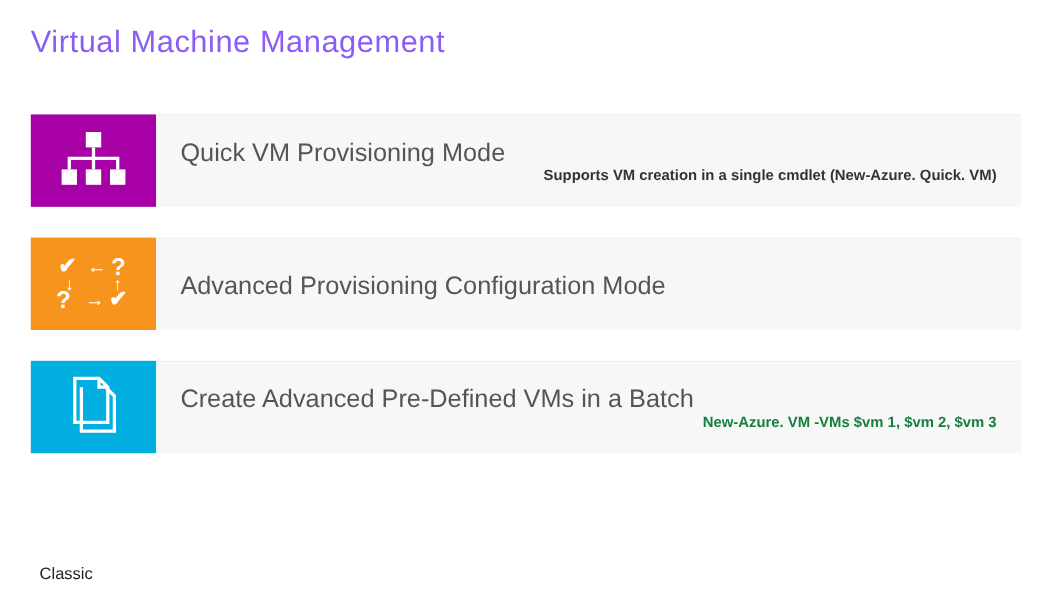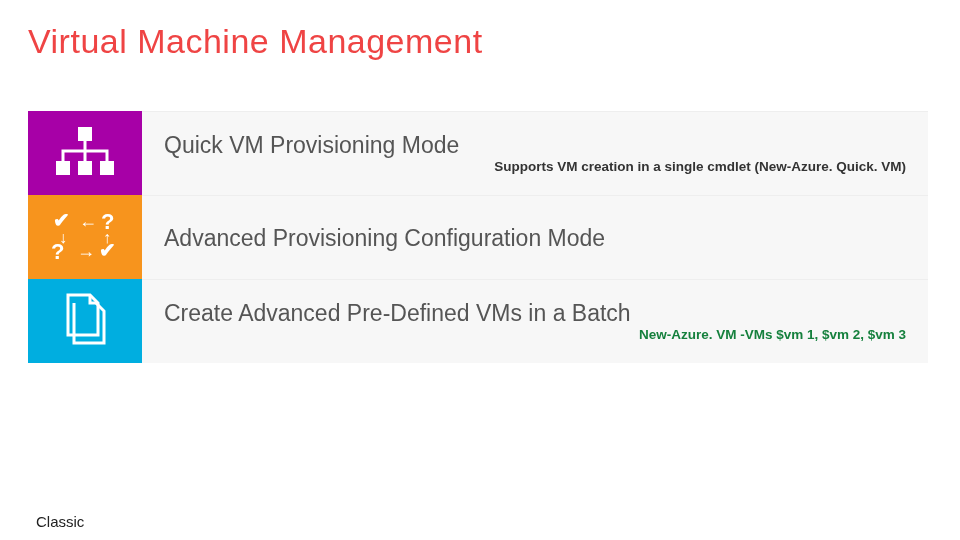--- a/index.html
+++ b/index.html
@@ -4,29 +4,30 @@
 <style>
   * { box-sizing: border-box; margin: 0; padding: 0; }
   html, body { width: 960px; height: 540px; background: #fff; font-family: "Segoe UI Light", "Segoe UI", Arial, sans-serif; }
   .page {
     position: relative;
     width: 960px;
     height: 540px;
     padding: 22px 28px 0 28px;
   }
   .title {
-    color: #ef4444;
-    font-size: 34px;
+    color: #8b5cf6;
+    font-size: 28px;
     font-weight: 300;
     letter-spacing: 0.5px;
     margin-bottom: 50px;
   }
   .items {
     display: flex;
     flex-direction: column;
+    gap: 28px;
   }
   .item {
     display: flex;
     align-items: stretch;
     width: 900px;
     height: 84px;
   }
   .icon-tile {
     flex: 0 0 114px;
     width: 114px;

